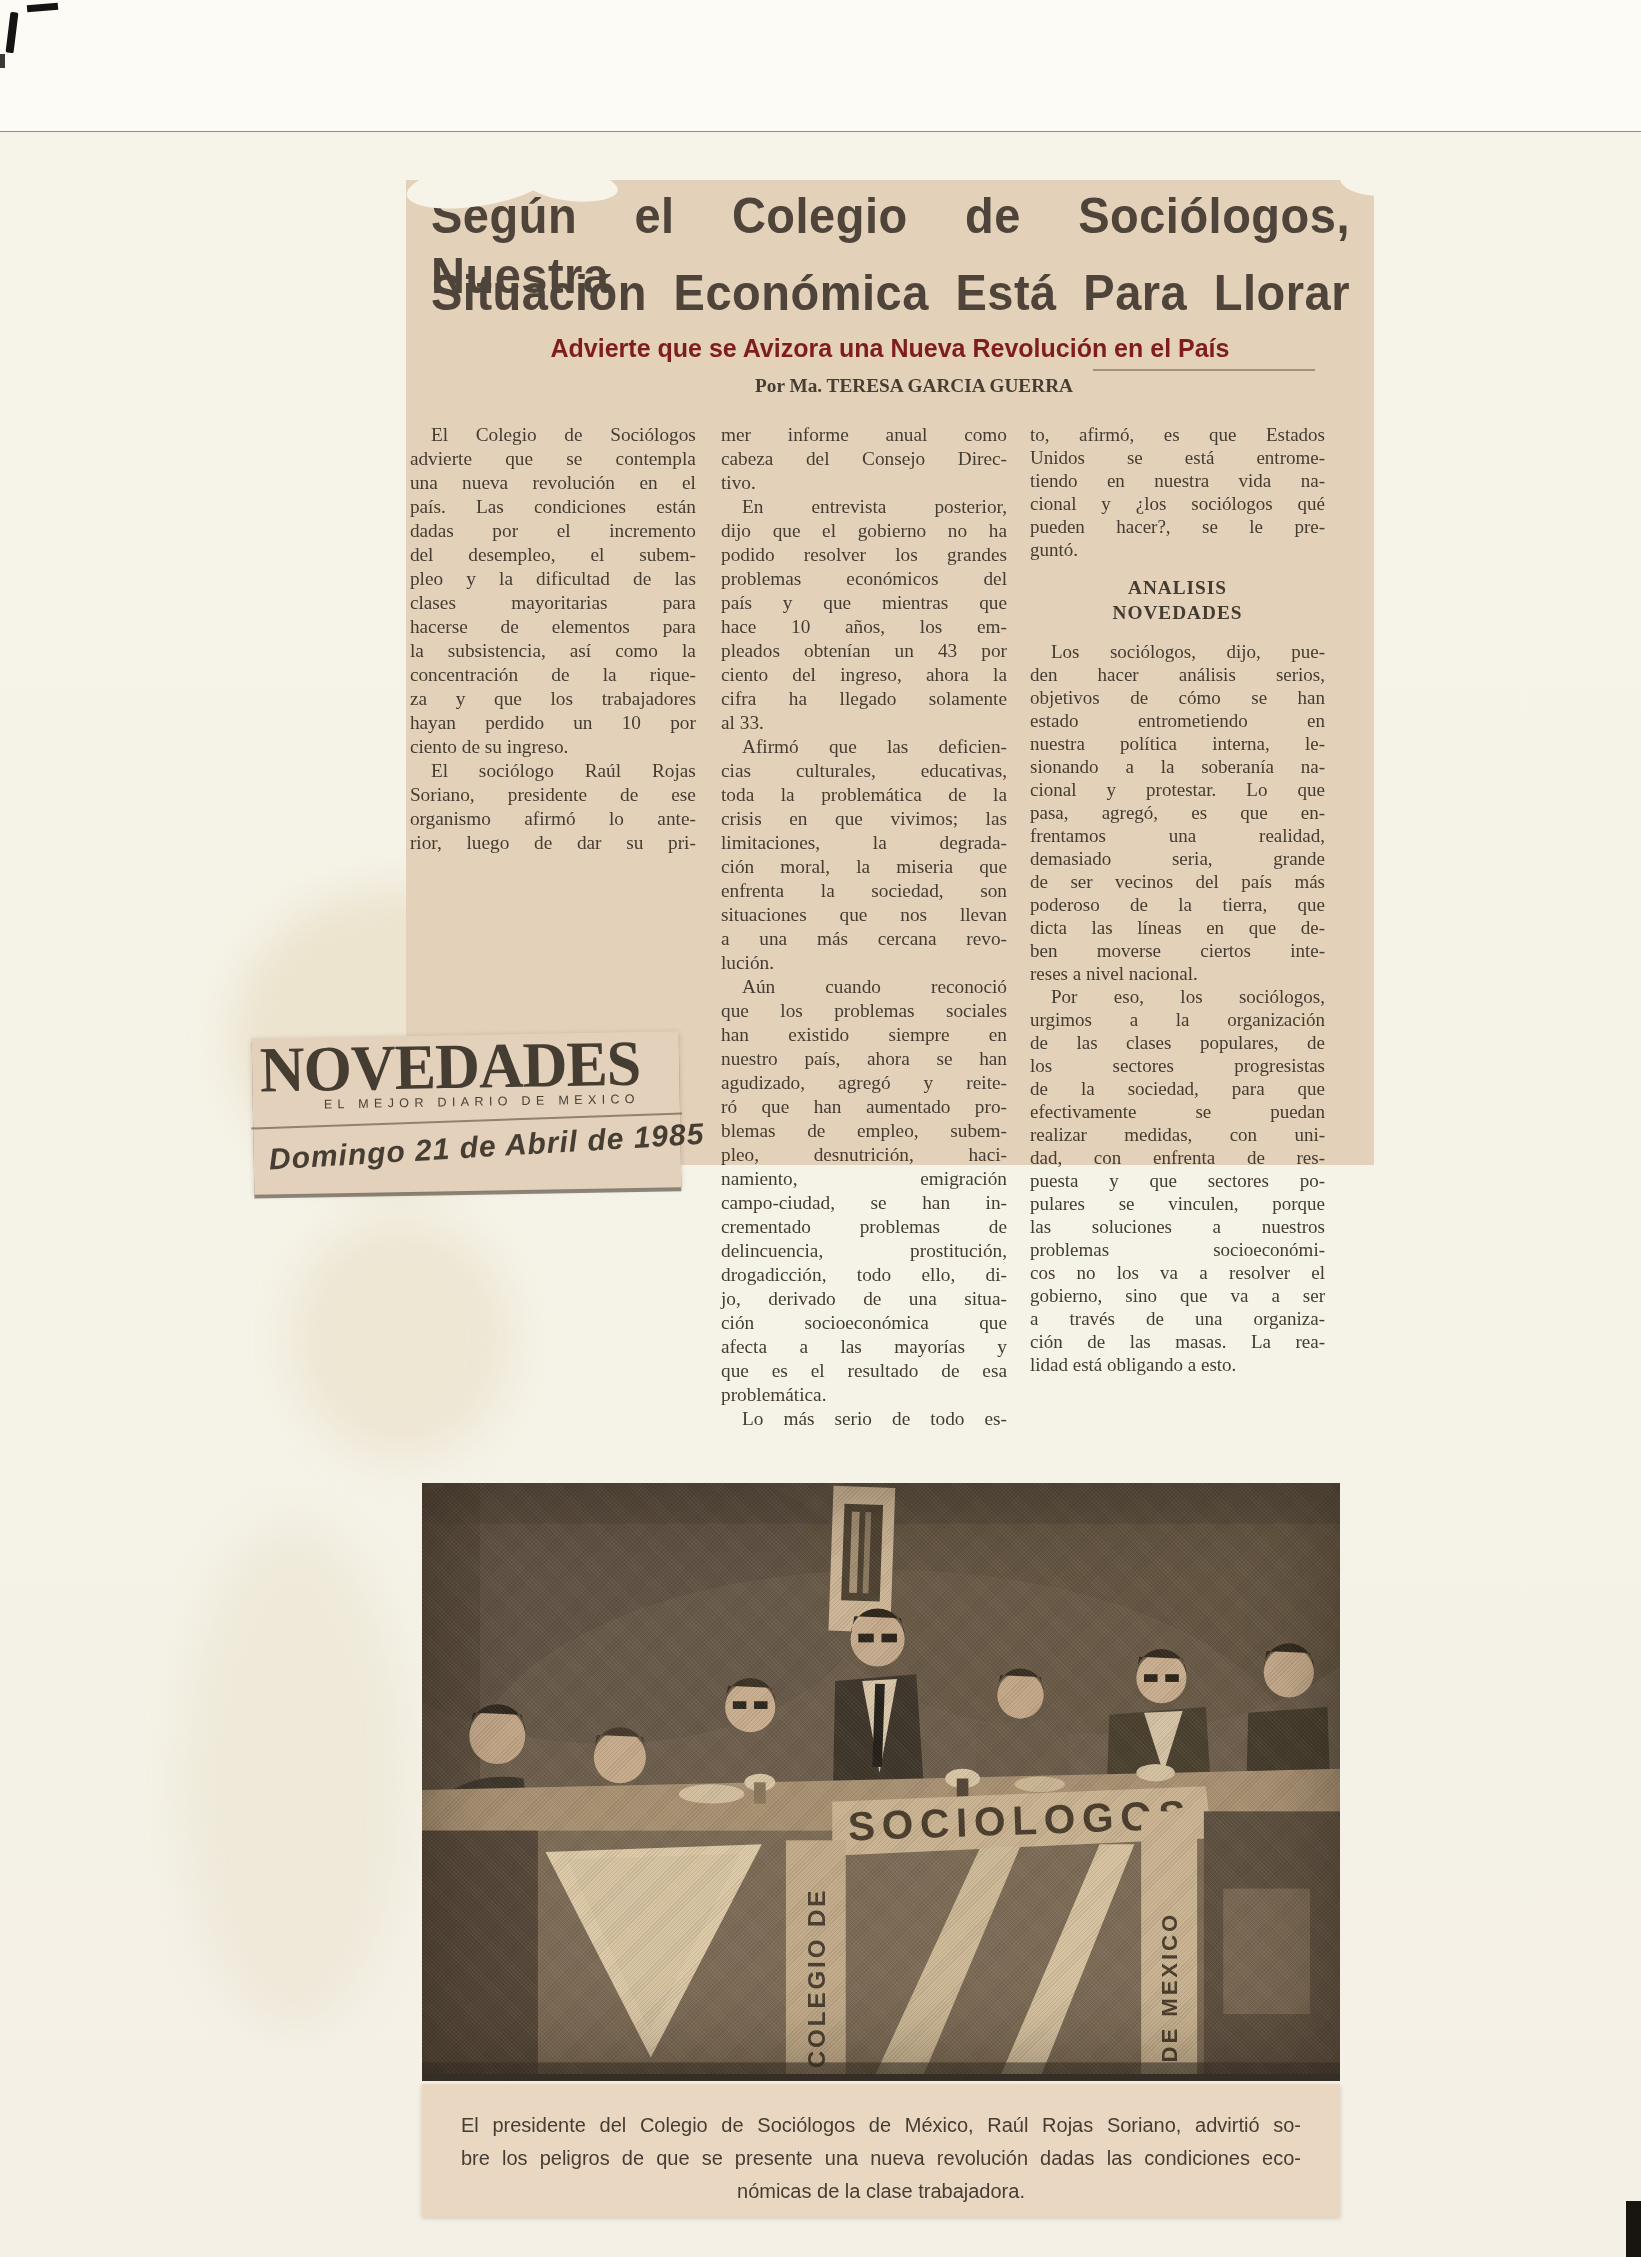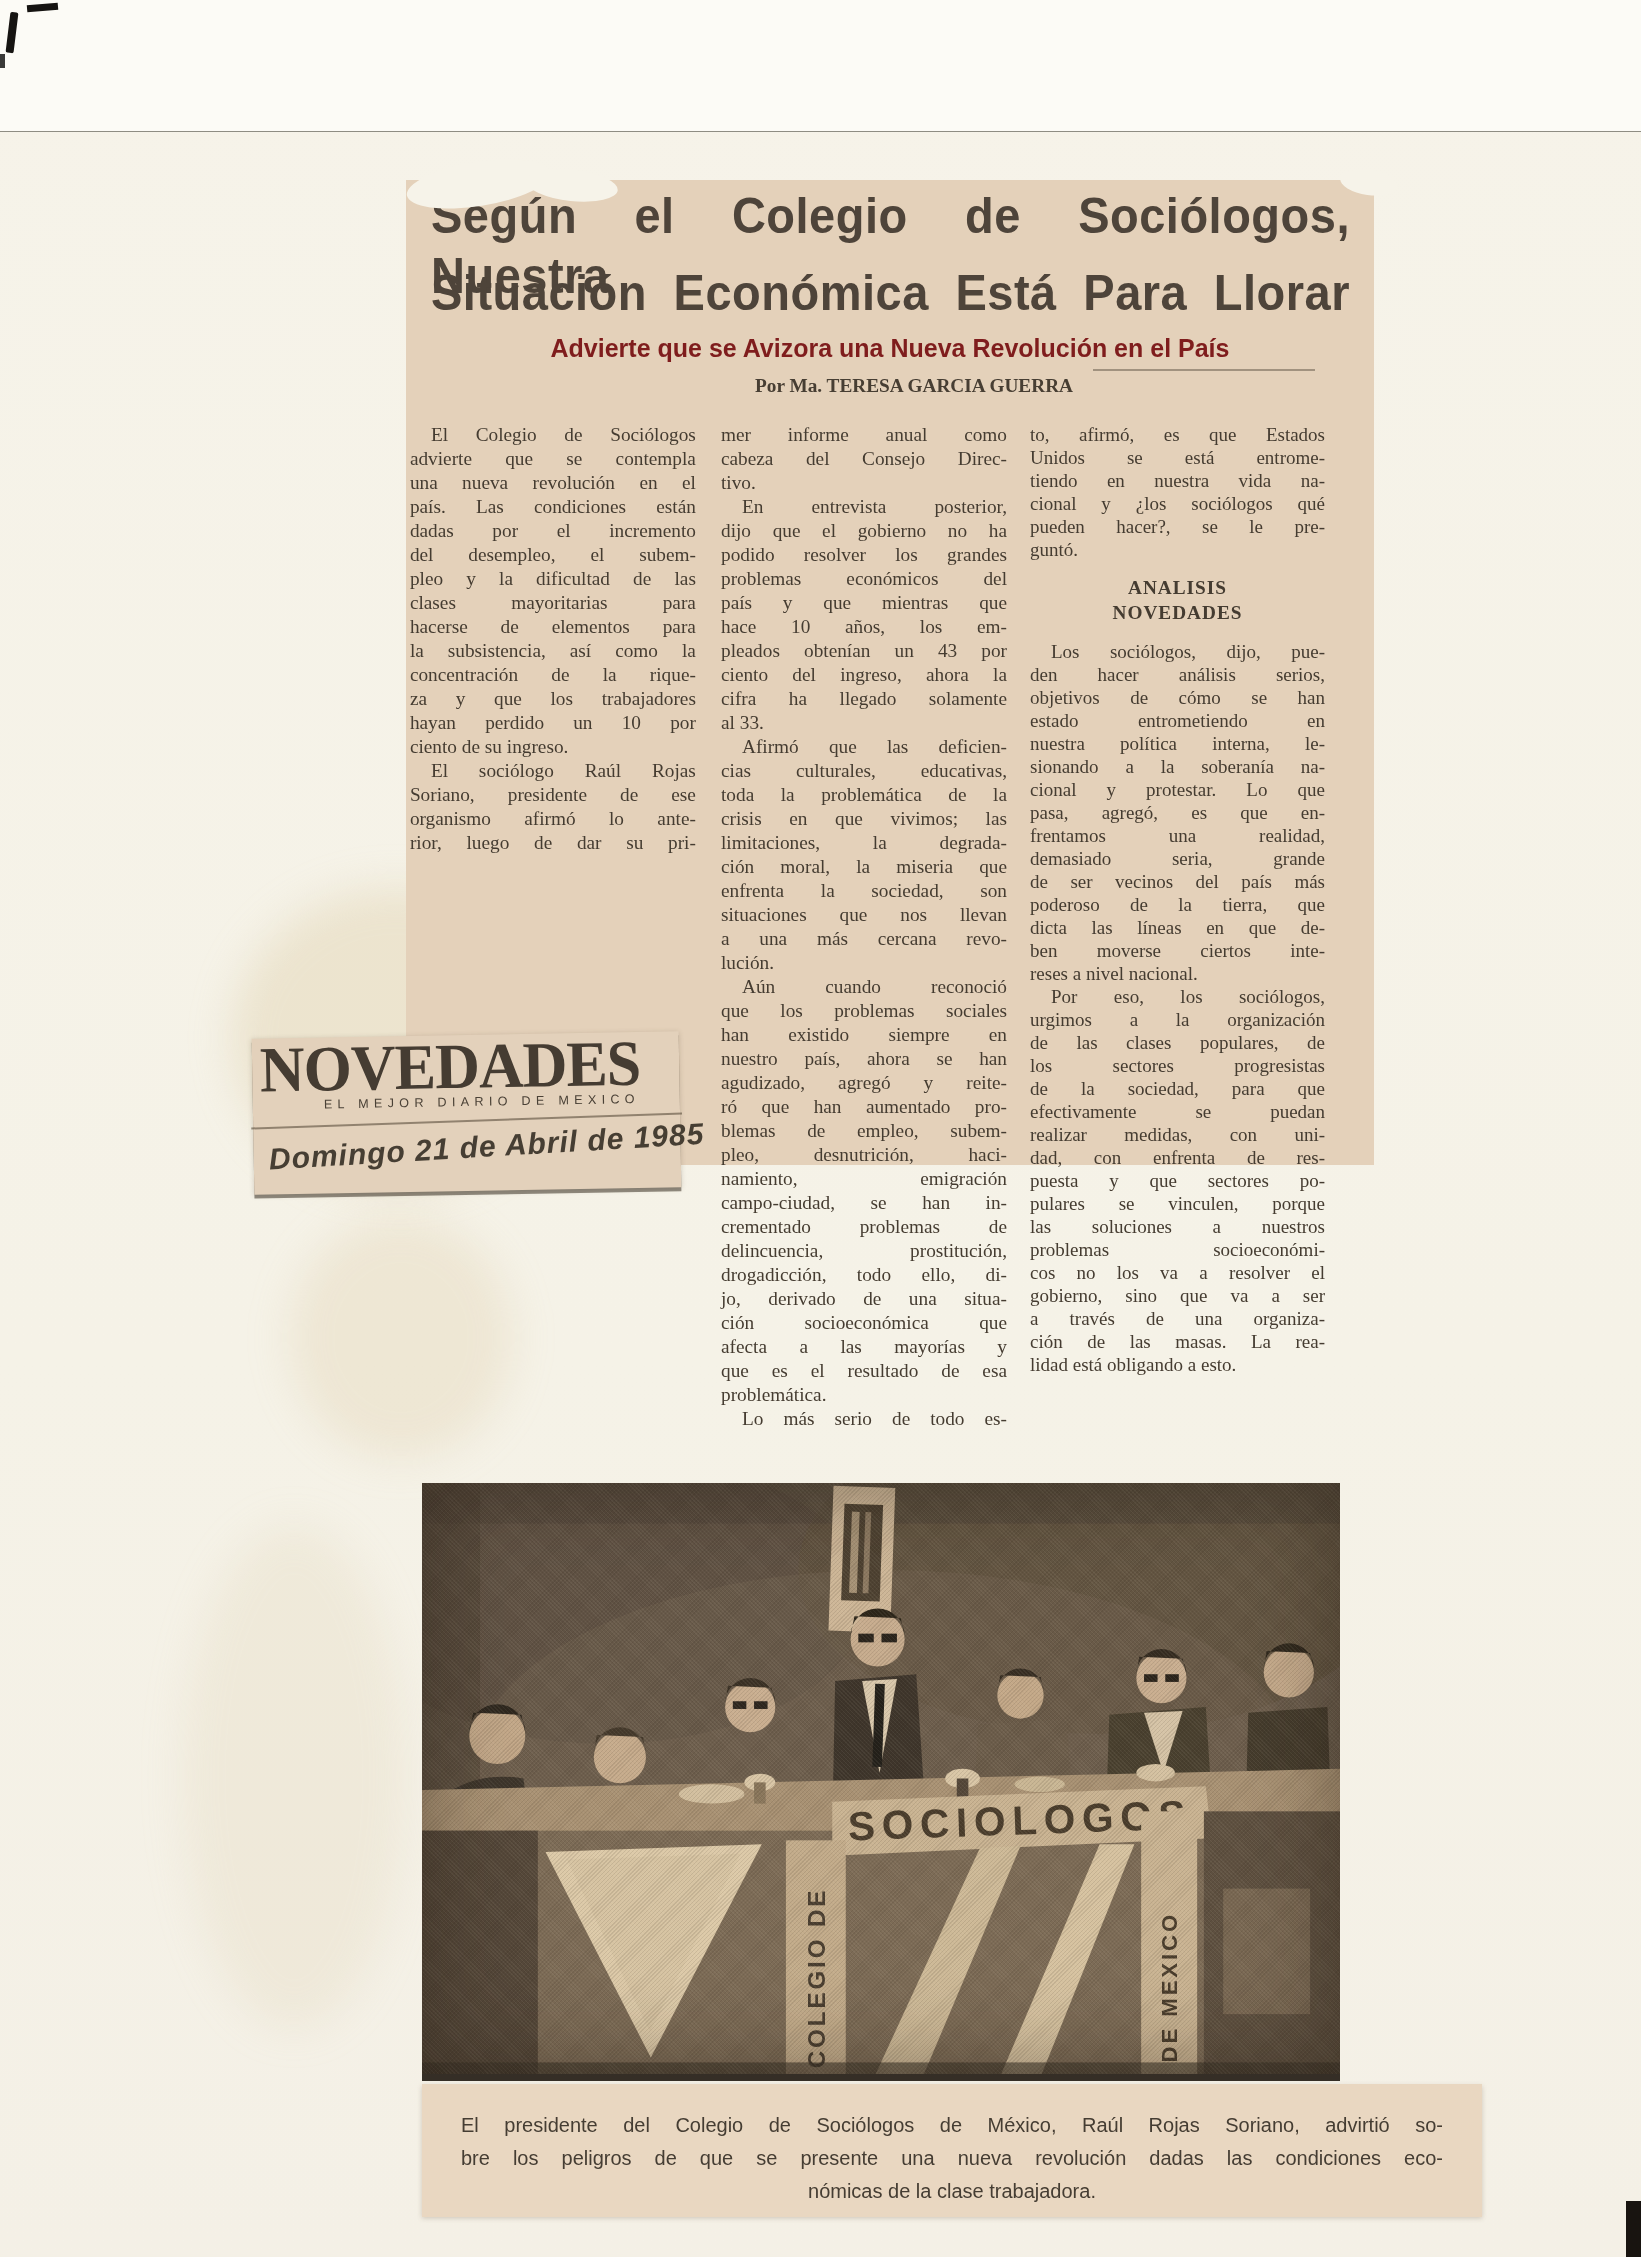--- a/index.html
+++ b/index.html
@@ -59,21 +59,21 @@
       font-weight:bold;font-size:30px;letter-spacing:1px;color:#463e33;transform:rotate(-2.4deg);white-space:nowrap;}
 
   
   .photo{position:absolute;left:422px;top:1483px;width:918px;height:591px;background:#6a5c4c;border-bottom:7.7px solid #352e26;}
   .photo svg{display:block;}
   .halftone{position:absolute;left:0;top:0;width:918px;height:591px;
      background-image:repeating-linear-gradient(135deg,rgba(35,25,15,.10) 0 1px,rgba(0,0,0,0) 1px 2.9px),
                       repeating-linear-gradient(45deg,rgba(255,244,220,.06) 0 1px,rgba(0,0,0,0) 1px 2.9px);
      box-shadow:inset 0 0 87px rgba(30,22,14,.45);}
   
-  .caption-clip{position:absolute;left:422px;top:2084px;width:1060px;height:133px;background:#e9d7c1;
+  .caption-clip{position:absolute;left:422px;top:2084px;width:918px;height:133px;background:#e9d7c1;
      padding:25px 39px 0 39px;box-sizing:border-box;font-family:"Liberation Sans",sans-serif;
      font-size:20px;line-height:33px;color:#453d33;box-shadow:0 1.9px 4.8px rgba(120,100,75,.3);}
 </style>
 </head>
 <body>
 
 <div class="scan">
 
   <div class="top-strip"></div>
   <div class="mark mark1"></div>

